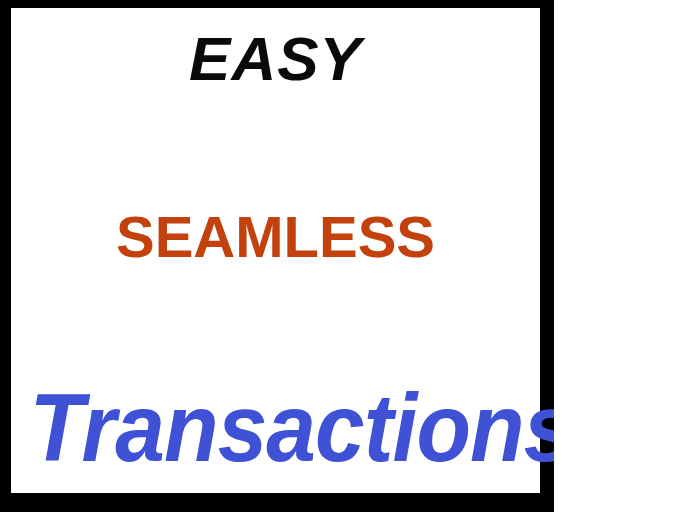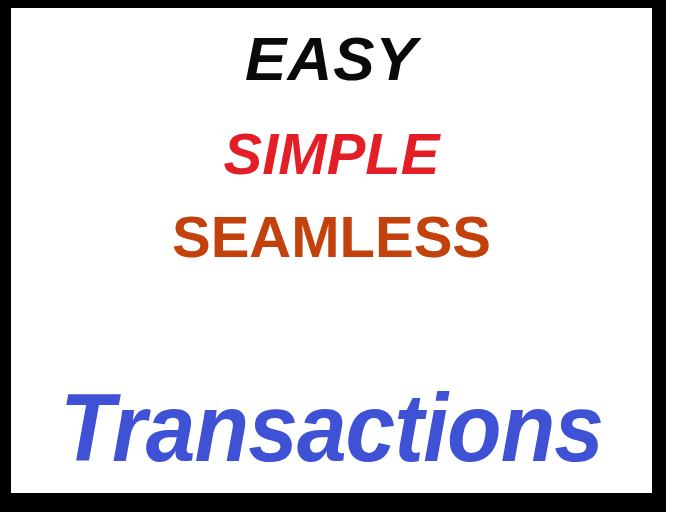--- a/index.html
+++ b/index.html
@@ -3,21 +3,21 @@
 <meta charset="utf-8">
 <style>
   html, body {
     margin: 0;
     padding: 0;
     background: #ffffff;
   }
 
   #poster {
     position: relative;
-    width: 666px;
+    width: 554px;
     height: 512px;
     background: #000000;
     overflow: hidden;
     font-family: "Liberation Sans", sans-serif;
   }
 
   
   #canvas {
     position: absolute;
     left: 11px;
@@ -79,20 +79,19 @@
   }
 </style>
 </head>
 <body>
 
 <div id="poster">
   <div id="canvas">
 
     <div class="line" id="line-easy">EASY</div>
 
-    <div class="line" id="line-simple">SIMPLE</div>
 
     <div class="line" id="line-seamless">SEAMLESS</div>
 
     <div class="line" id="line-transactions">Transactions</div>
 
   </div>
 </div>
 
 </body></html>

